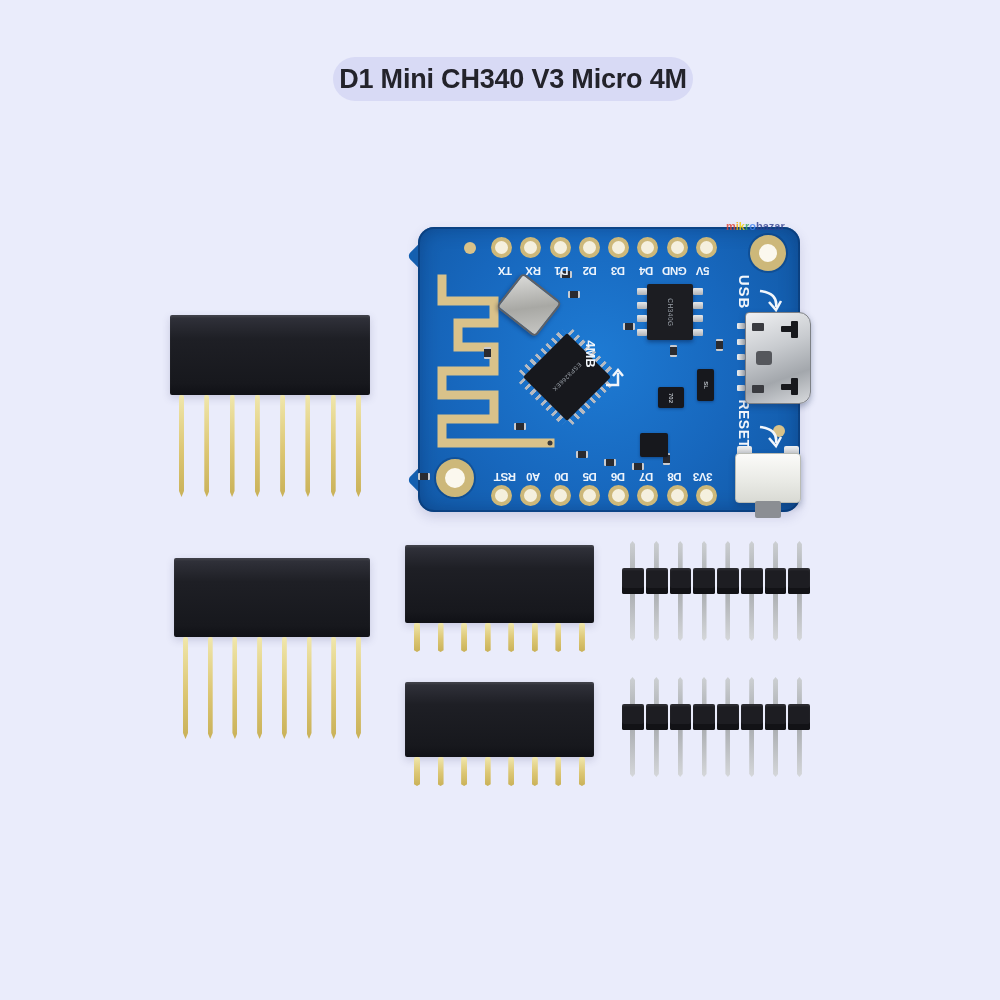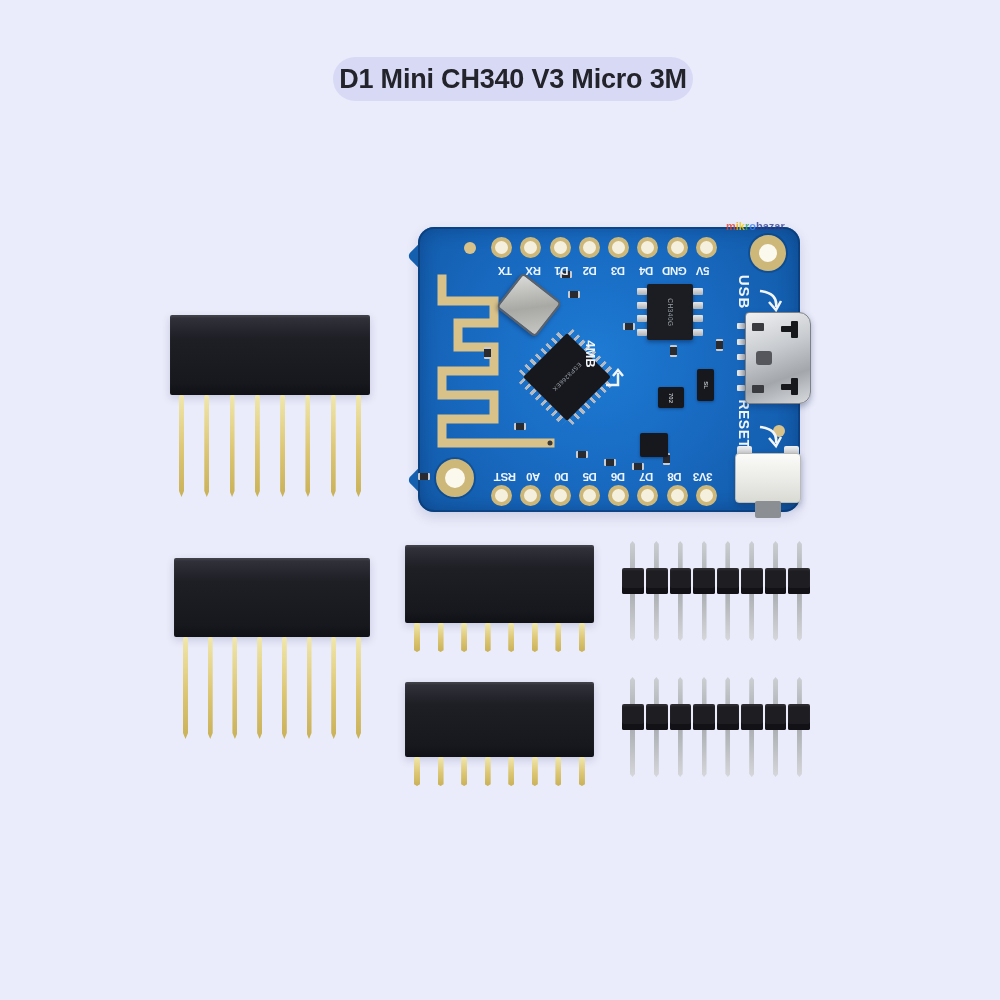--- a/index.html
+++ b/index.html
@@ -87,21 +87,21 @@
   .mblocks{position:absolute;left:0;right:0;display:flex;gap:2px;height:26px;z-index:2;}
   .mblock{flex:1;background:#1d1d22;border-radius:2px;
           box-shadow:inset 0 -6px 0 #121216,inset 0 2px 2px rgba(255,255,255,.08);}
 </style>
 </head>
 <body>
 
 <div class="stage">
 
   <div class="badge">
-    <span>D1 Mini CH340 V3 Micro 3M</span>
+    <span>D1 Mini CH340 V3 Micro 4M</span>
   </div>
 
   <div class="watermark" id="wm"><span style="color: rgb(224, 65, 48);">m</span><span style="color: rgb(246, 168, 0);">i</span><span style="color: rgb(242, 207, 0);">k</span><span style="color: rgb(59, 165, 93);">r</span><span style="color: rgb(66, 133, 244);">o</span><span style="color: rgb(47, 63, 143);">b</span><span style="color: rgb(47, 63, 143);">a</span><span style="color: rgb(47, 63, 143);">z</span><span style="color: rgb(47, 63, 143);">a</span><span style="color: rgb(47, 63, 143);">r</span></div>
 
   <div class="board">
     <div class="ear" style="left:-5px;top:14px;"></div>
     <div class="ear" style="left:-5px;top:238px;"></div>
     <div class="pcb"></div>
 
     <svg class="antenna" width="140" height="200">

